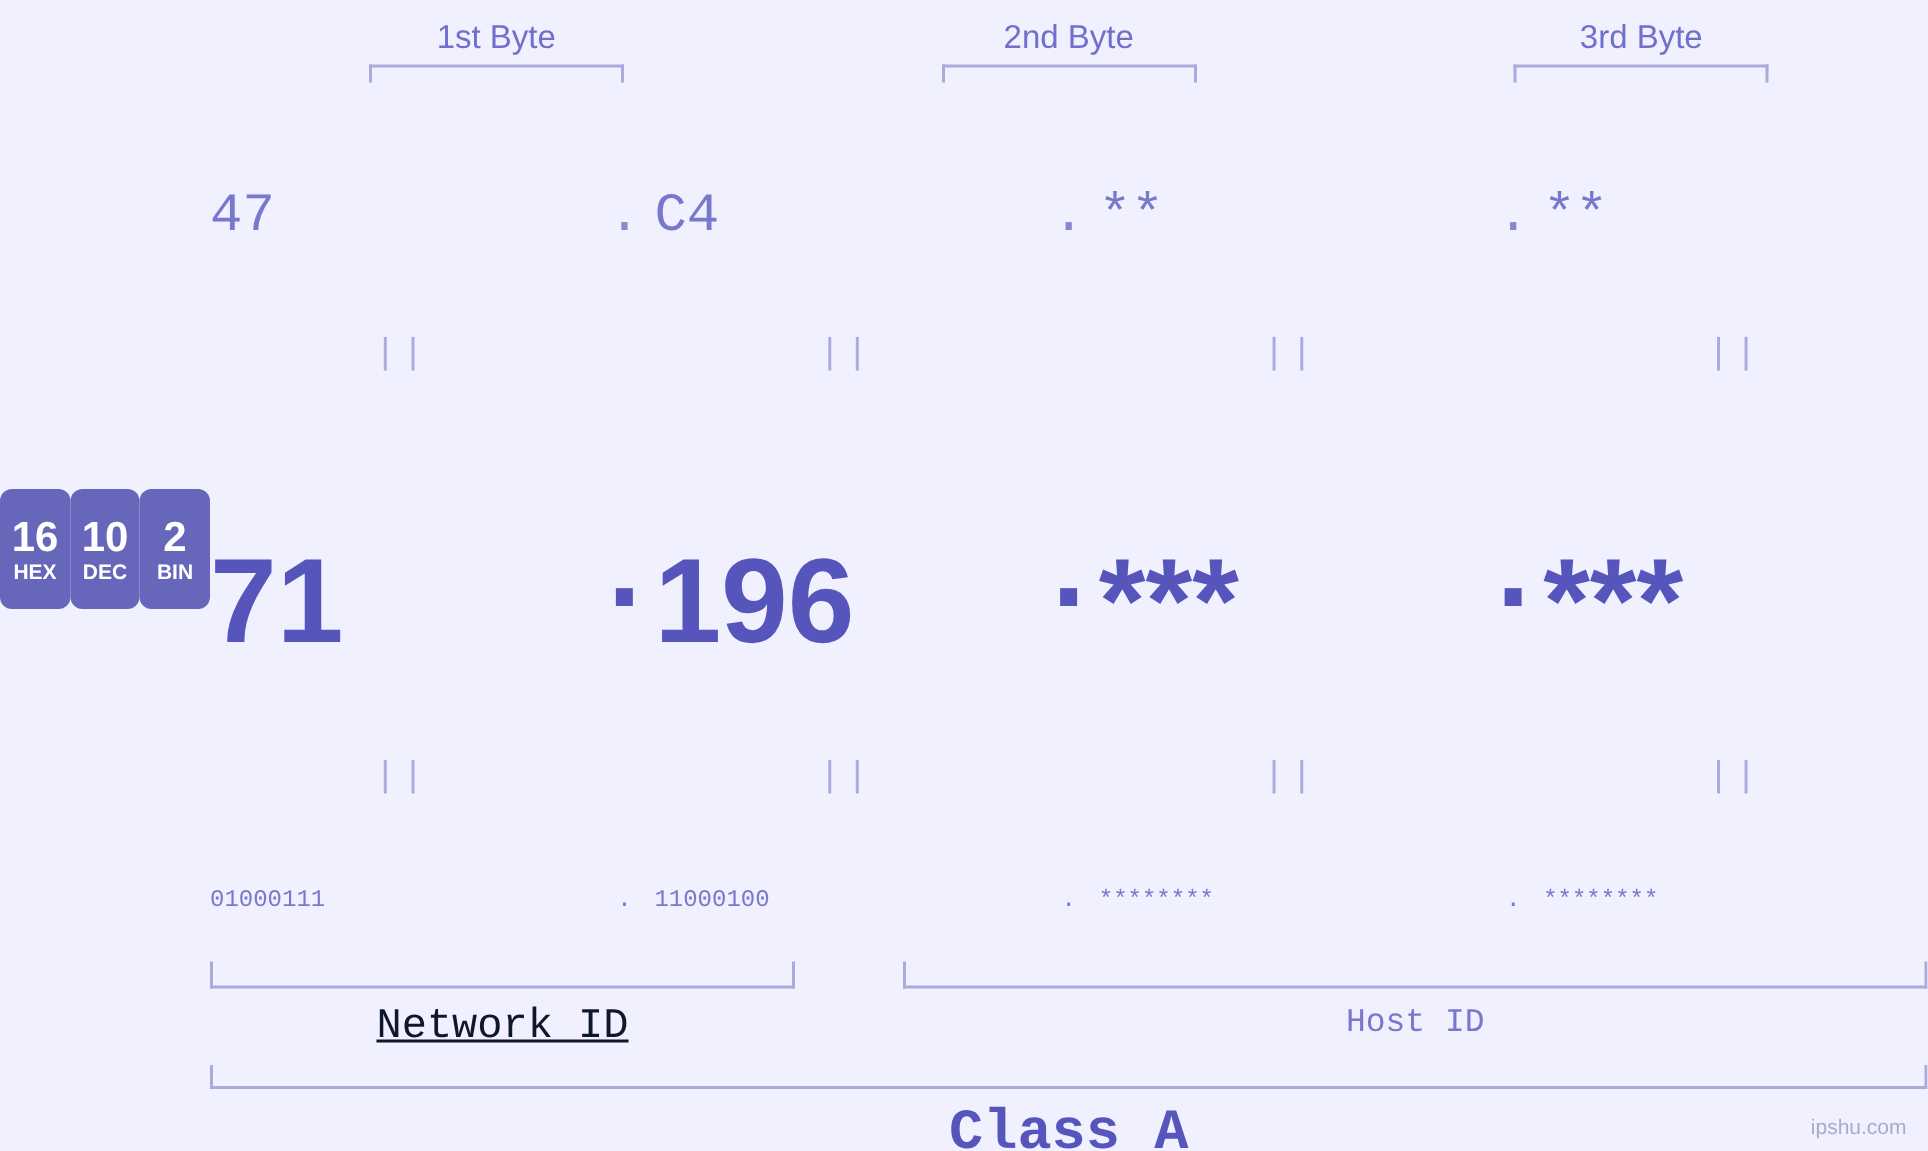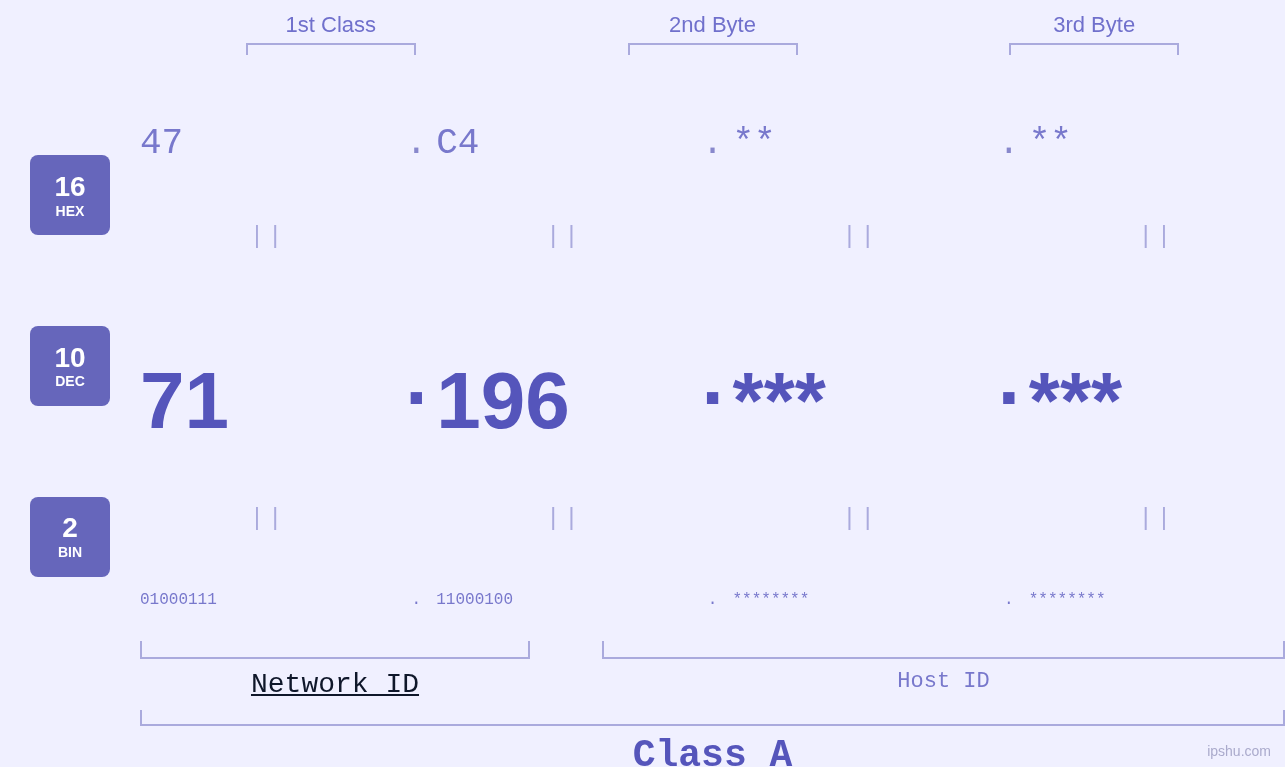--- a/index.html
+++ b/index.html
@@ -138,21 +138,21 @@
       top: 95px;
       left: 0;
       right: 0;
       bottom: 130px;
       display: flex;
     }
 
     .left-badges {
       width: 140px;
       display: flex;
-      flex-direction: column;
+      flex-direction: row;
       justify-content: space-around;
       align-items: center;
       padding: 15px 0;
     }
 
     .right-data {
       flex: 1;
       display: flex;
       flex-direction: column;
       justify-content: space-around;
@@ -268,21 +268,21 @@
       margin-top: 8px;
     }
   </style>
 </head>
 <body>
 
 <div class="outer">
 
   <div class="header-row">
     <div class="header-cell">
-      <span class="byte-label">1st Class</span>
+      <span class="byte-label">1st Byte</span>
       <div class="header-bracket"></div>
     </div>
     <div class="header-cell">
       <span class="byte-label">2nd Byte</span>
       <div class="header-bracket"></div>
     </div>
     <div class="header-cell">
       <span class="byte-label">3rd Byte</span>
       <div class="header-bracket"></div>
     </div>

